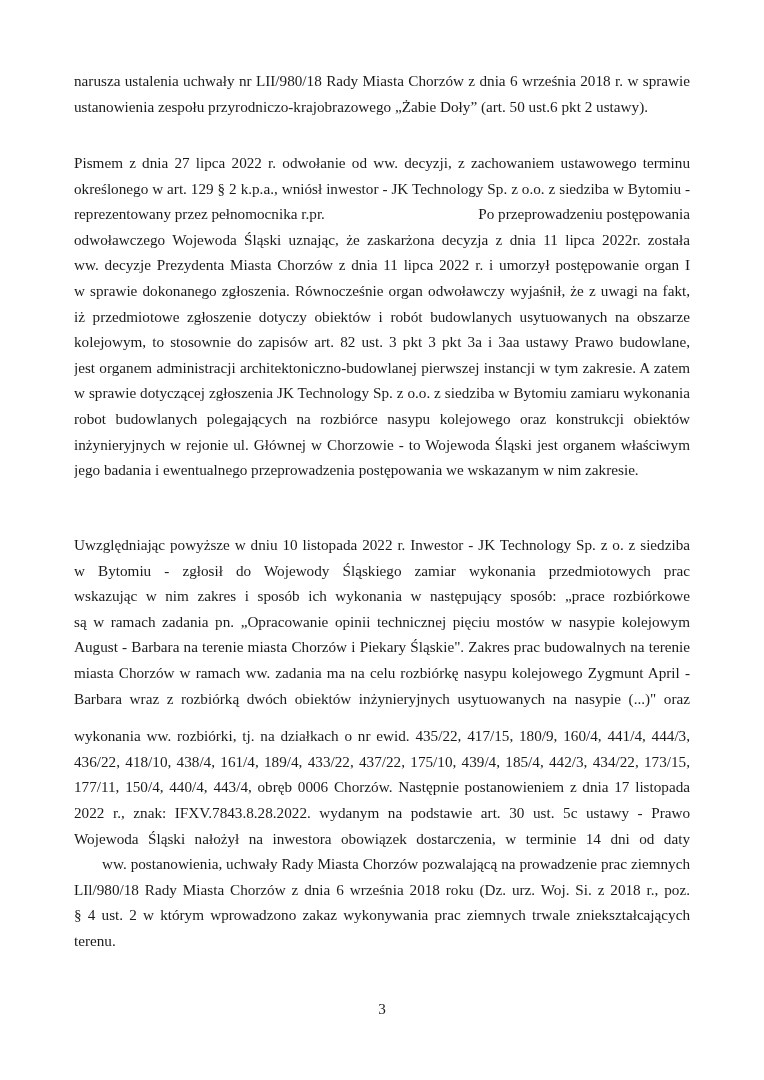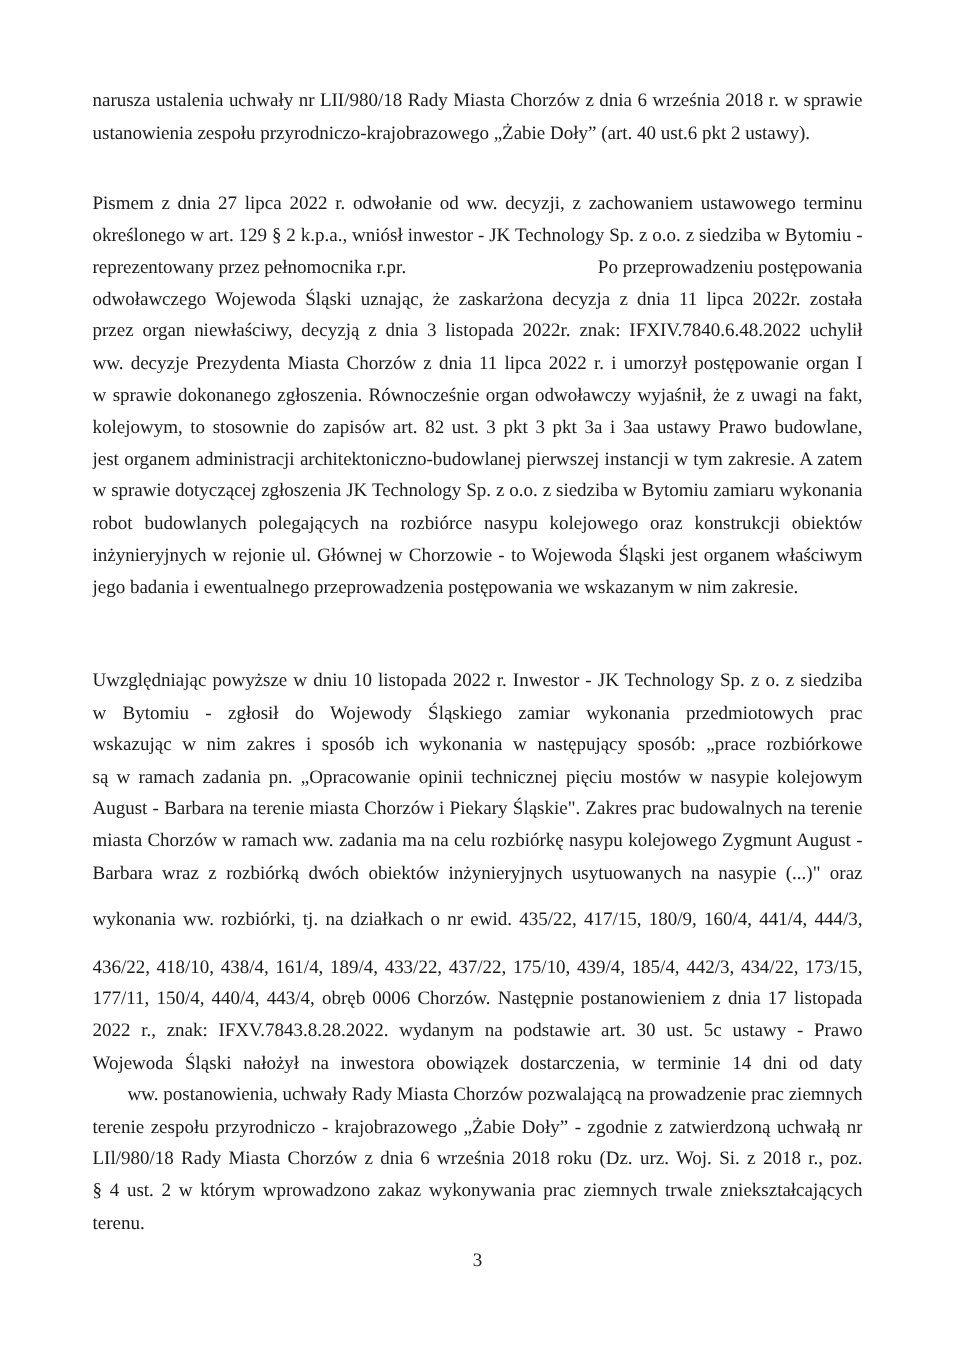--- a/index.html
+++ b/index.html
@@ -24,56 +24,55 @@
   }
   .split { display: flex; justify-content: space-between; gap: 32px; }
 </style>
 </head>
 <body>
 
 <div class="page">
 
   <div class="text" id="p1">
     <div class="line" style="white-space: normal; overflow: hidden;">narusza ustalenia uchwały nr LII/980/18 Rady Miasta Chorzów z dnia 6 września 2018 r. w sprawie</div>
-    <div class="line last" style="white-space: normal; overflow: hidden;">ustanowienia zespołu przyrodniczo-krajobrazowego „Żabie Doły” (art. 40 ust.6 pkt 2 ustawy).</div>
+    <div class="line last" style="white-space: normal; overflow: hidden;">ustanowienia zespołu przyrodniczo-krajobrazowego „Żabie Doły” (art. 50 ust.6 pkt 2 ustawy).</div>
   </div>
 
   <div class="text" id="p2">
     <div class="line" style="white-space: normal; overflow: hidden;">Pismem z dnia 27 lipca 2022 r. odwołanie od ww. decyzji, z zachowaniem ustawowego terminu</div>
     <div class="line" style="white-space: normal; overflow: hidden;">określonego w art. 129 § 2 k.p.a., wniósł inwestor - JK Technology Sp. z o.o. z siedziba w Bytomiu -</div>
     <div class="line split">
       <span>reprezentowany przez pełnomocnika r.pr.</span>
       <span>Po przeprowadzeniu postępowania</span>
     </div>
     <div class="line" style="white-space: normal; overflow: hidden;">odwoławczego Wojewoda Śląski uznając, że zaskarżona decyzja z dnia 11 lipca 2022r. została wydana</div>
-    <div class="line" style="white-space: normal; overflow: hidden;">przez organ niewłaściwy, decyzją z dnia 3 listopada 2022r. znak: IFXIV.7840.6.48.2022 uchylił</div>
     <div class="line" style="white-space: normal; overflow: hidden;">ww. decyzje Prezydenta Miasta Chorzów z dnia 11 lipca 2022 r. i umorzył postępowanie organ I instancji</div>
     <div class="line" style="white-space: normal; overflow: hidden;">w sprawie dokonanego zgłoszenia. Równocześnie organ odwoławczy wyjaśnił, że z uwagi na fakt,</div>
+    <div class="line" style="white-space: normal; overflow: hidden;">iż przedmiotowe zgłoszenie dotyczy obiektów i robót budowlanych usytuowanych na obszarze</div>
     <div class="line" style="white-space: normal; overflow: hidden;">kolejowym, to stosownie do zapisów art. 82 ust. 3 pkt 3 pkt 3a i 3aa ustawy Prawo budowlane, wojewoda</div>
     <div class="line" style="white-space: normal; overflow: hidden;">jest organem administracji architektoniczno-budowlanej pierwszej instancji w tym zakresie. A zatem</div>
     <div class="line" style="white-space: normal; overflow: hidden;">w sprawie dotyczącej zgłoszenia JK Technology Sp. z o.o. z siedziba w Bytomiu zamiaru wykonania</div>
     <div class="line" style="white-space: normal; overflow: hidden;">robot budowlanych polegających na rozbiórce nasypu kolejowego oraz konstrukcji obiektów</div>
     <div class="line" style="white-space: normal; overflow: hidden;">inżynieryjnych w rejonie ul. Głównej w Chorzowie - to Wojewoda Śląski jest organem właściwym do</div>
     <div class="line last" style="white-space: normal; overflow: hidden;">jego badania i ewentualnego przeprowadzenia postępowania we wskazanym w nim zakresie.</div>
   </div>
 
   <div class="text" id="p3">
     <div class="line" style="white-space: normal; overflow: hidden;">Uwzględniając powyższe w dniu 10 listopada 2022 r. Inwestor - JK Technology Sp. z o. z siedziba</div>
     <div class="line" style="white-space: normal; overflow: hidden;">w Bytomiu - zgłosił do Wojewody Śląskiego zamiar wykonania przedmiotowych prac rozbiórkowych</div>
     <div class="line" style="white-space: normal; overflow: hidden;">wskazując w nim zakres i sposób ich wykonania w następujący sposób: „prace rozbiórkowe przewidziane</div>
     <div class="line" style="white-space: normal; overflow: hidden;">są w ramach zadania pn. „Opracowanie opinii technicznej pięciu mostów w nasypie kolejowym Zygmunt</div>
     <div class="line" style="white-space: normal; overflow: hidden;">August - Barbara na terenie miasta Chorzów i Piekary Śląskie". Zakres prac budowalnych na terenie</div>
-    <div class="line" style="white-space: normal; overflow: hidden;">miasta Chorzów w ramach ww. zadania ma na celu rozbiórkę nasypu kolejowego Zygmunt August -</div>
+    <div class="line" style="white-space: normal; overflow: hidden;">miasta Chorzów w ramach ww. zadania ma na celu rozbiórkę nasypu kolejowego Zygmunt April -</div>
     <div class="line" style="white-space: normal; overflow: hidden;">Barbara wraz z rozbiórką dwóch obiektów inżynieryjnych usytuowanych na nasypie (...)" oraz miejsce</div>
     <div class="line" style="white-space: normal; overflow: hidden; margin-top: 12px;">wykonania ww. rozbiórki, tj. na działkach o nr ewid. 435/22, 417/15, 180/9, 160/4, 441/4, 444/3,</div>
-    <div class="line" style="white-space: normal; overflow: hidden; margin-top: 12px;">436/22, 418/10, 438/4, 161/4, 189/4, 433/22, 437/22, 175/10, 439/4, 185/4, 442/3, 434/22, 173/15,</div>
+    <div class="line" style="white-space: normal; overflow: hidden;">436/22, 418/10, 438/4, 161/4, 189/4, 433/22, 437/22, 175/10, 439/4, 185/4, 442/3, 434/22, 173/15,</div>
     <div class="line" style="white-space: normal; overflow: hidden;">177/11, 150/4, 440/4, 443/4, obręb 0006 Chorzów. Następnie postanowieniem z dnia 17 listopada</div>
     <div class="line" style="white-space: normal; overflow: hidden;">2022 r., znak: IFXV.7843.8.28.2022. wydanym na podstawie art. 30 ust. 5c ustawy - Prawo budowlane,</div>
     <div class="line" style="white-space: normal; overflow: hidden;">Wojewoda Śląski nałożył na inwestora obowiązek dostarczenia, w terminie 14 dni od daty doręczenia</div>
     <div class="line" style="white-space: normal; overflow: hidden; margin-left: 28px;">ww. postanowienia, uchwały Rady Miasta Chorzów pozwalającą na prowadzenie prac ziemnych na</div>
-    <div class="line" style="white-space: normal; overflow: hidden;">terenie zespołu przyrodniczo - krajobrazowego „Żabie Doły” - zgodnie z zatwierdzoną uchwałą nr</div>
     <div class="line" style="white-space: normal; overflow: hidden;">LIl/980/18 Rady Miasta Chorzów z dnia 6 września 2018 roku (Dz. urz. Woj. Si. z 2018 r., poz. 5610) i</div>
     <div class="line" style="white-space: normal; overflow: hidden;">§ 4 ust. 2 w którym wprowadzono zakaz wykonywania prac ziemnych trwale zniekształcających rzeźbę</div>
     <div class="line last" style="white-space: normal; overflow: hidden;">terenu.</div>
   </div>
 
   <div class="page-number">3</div>
 </div>
 
 </body></html>

